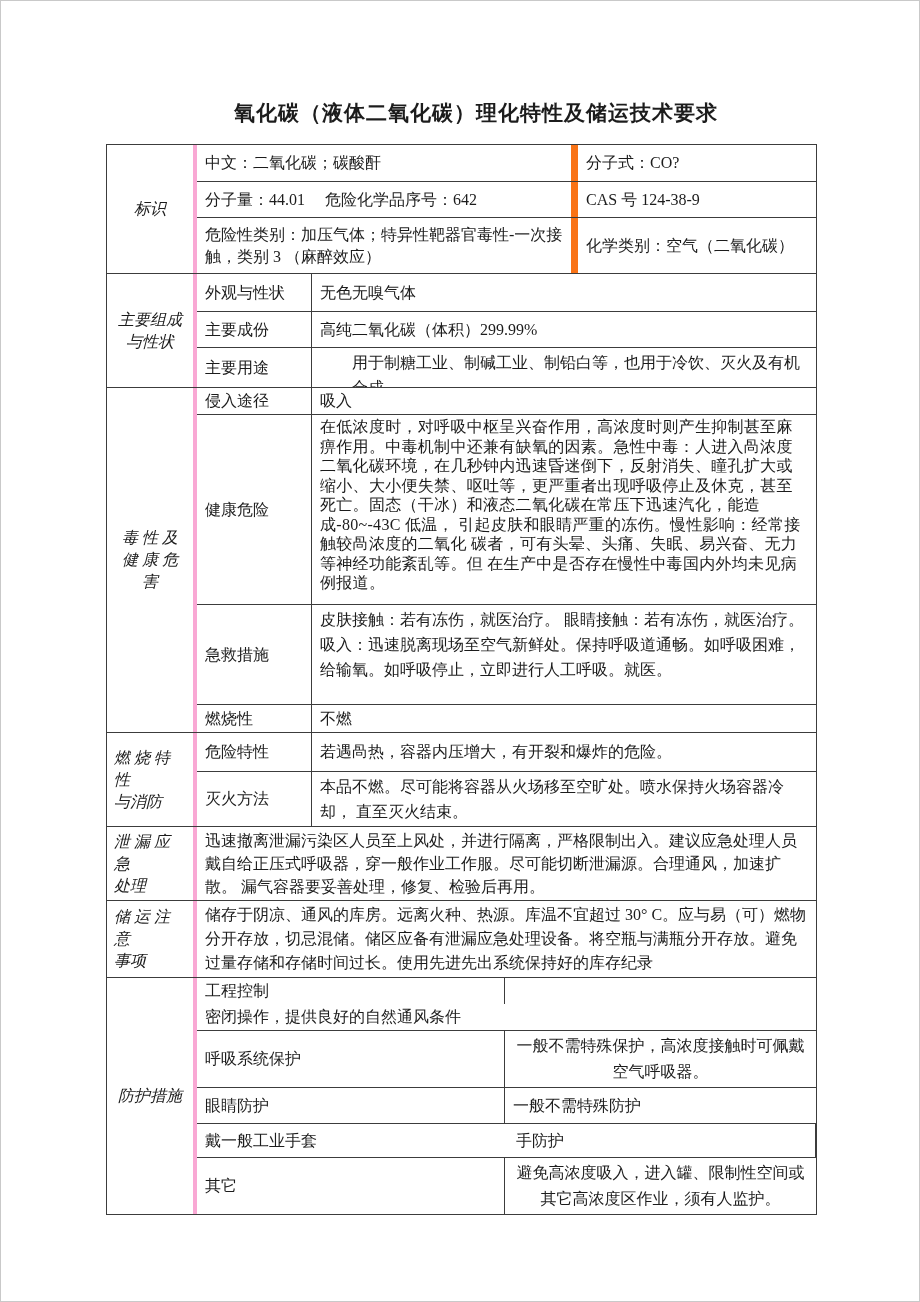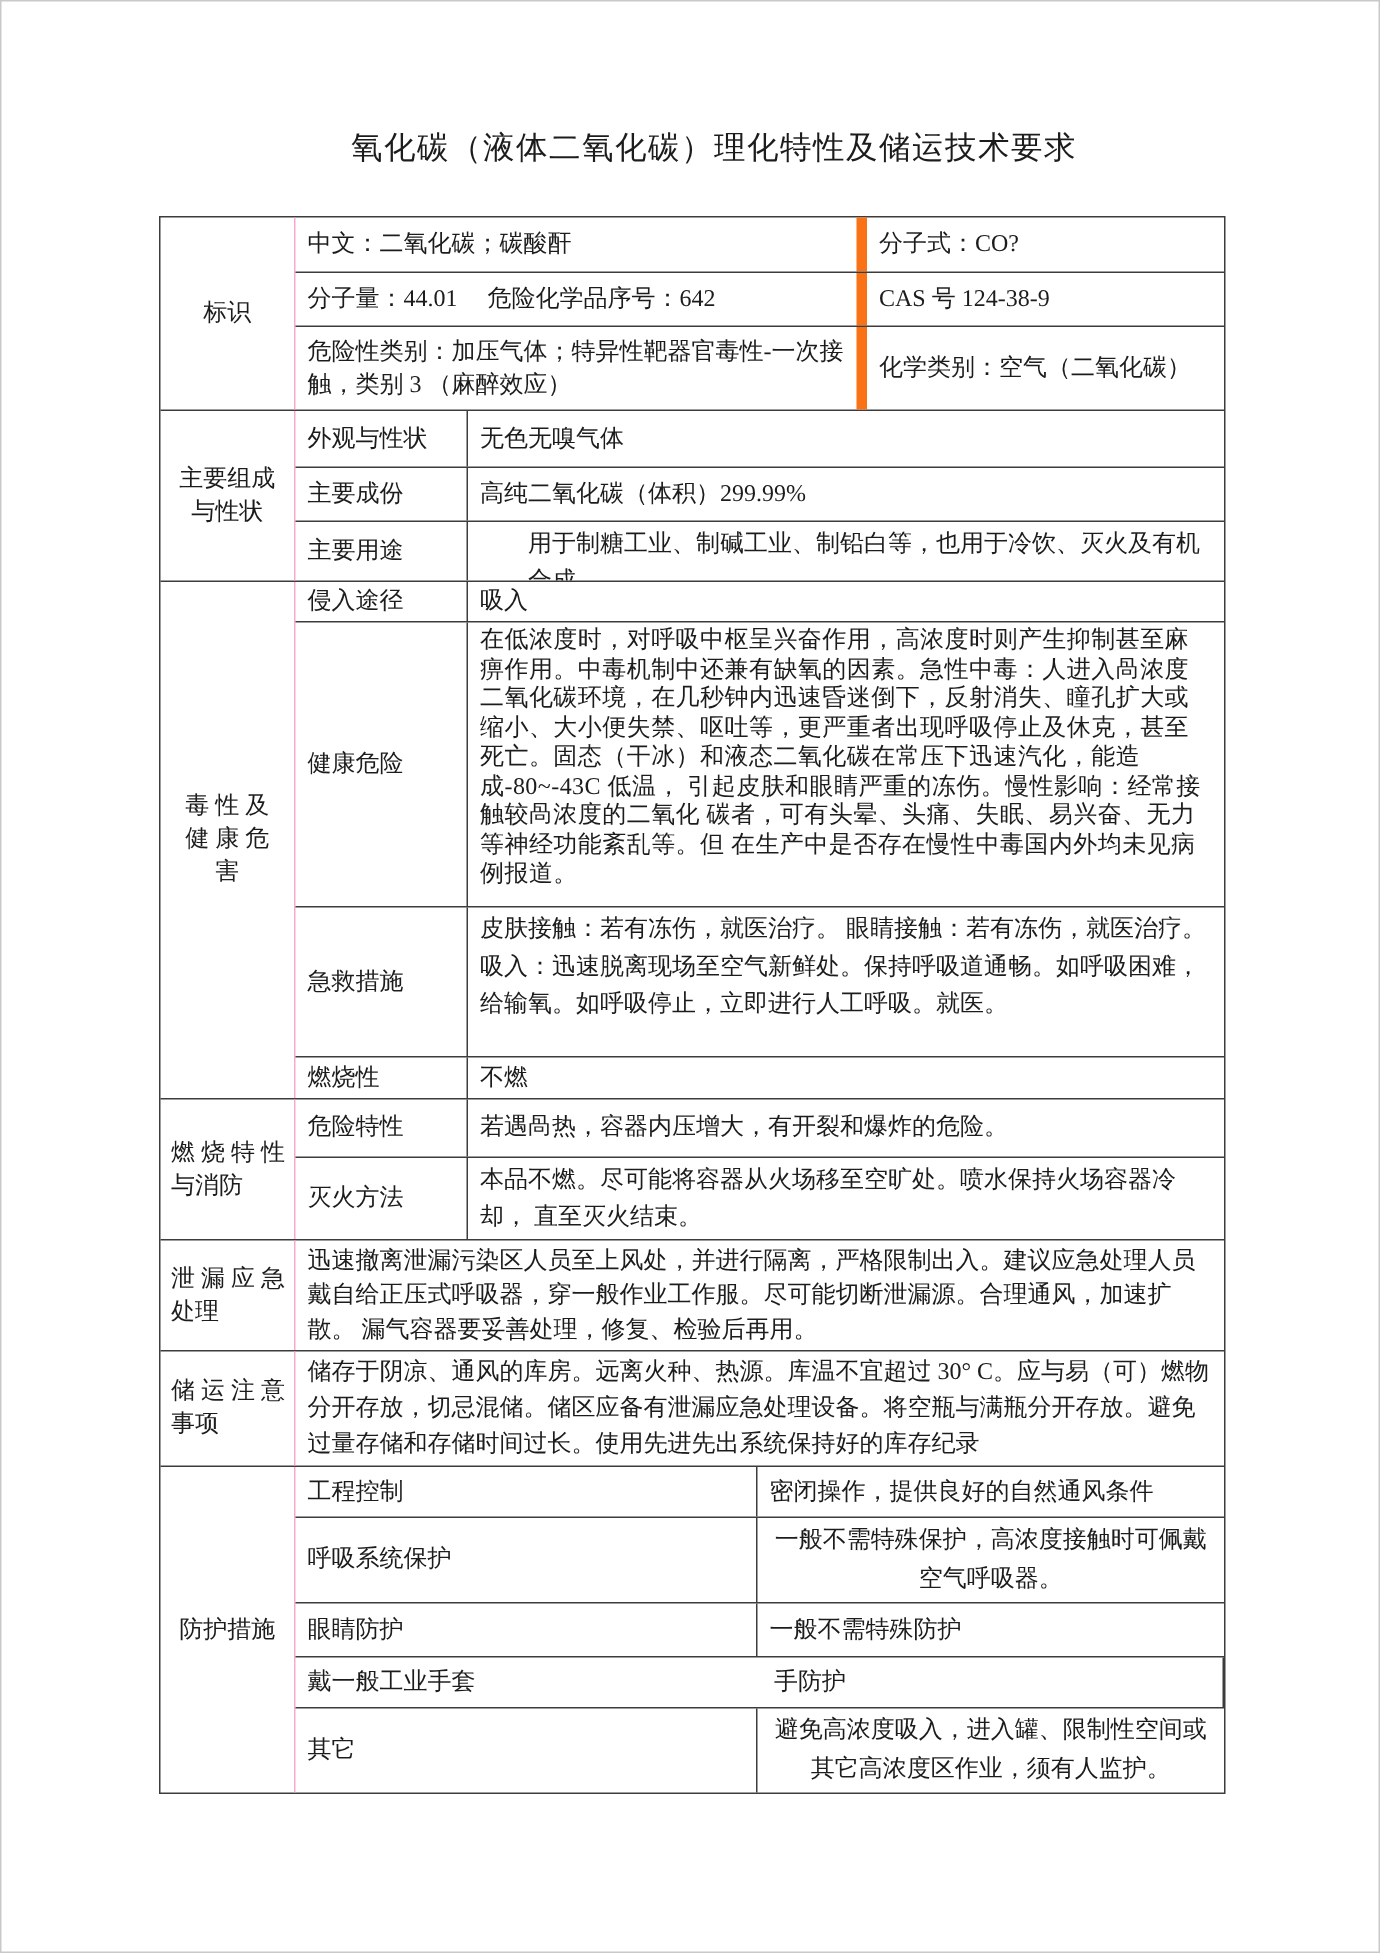--- a/index.html
+++ b/index.html
@@ -8,47 +8,48 @@
     width:920px;height:1302px;
     background:#ffffff;
     box-sizing:border-box;
     border:1px solid #c9c9c9;
     font-family:"Liberation Serif","DejaVu Serif",serif;
     color:#1c1c1c;
     overflow:hidden;
   }
   .doc-title{
     position:absolute;
-    top:83px;left:0;right:0;
+    top:98px;left:0;right:0;
     text-align:center;
     font-size:21px;
     letter-spacing:1px;
-    font-weight:400;
+    font-weight:700;
     white-space:pre-wrap;
     padding-left:32px;
   }
   .tbl{
     position:absolute;
     left:105px;top:143px;
     width:711px;
     border:1px solid #3c3c3c;
     box-sizing:border-box;
     font-size:16px;
     line-height:22px;
   }
   .sec{display:flex;border-top:1px solid #3c3c3c;}
   .sec:first-child{border-top:none;}
   .sec-label{
     width:90px;min-width:90px;
-    border-right:1px solid #f9a8d4;
+    border-right:4px solid #f9a8d4;
     display:flex;align-items:center;justify-content:center;
     text-align:center;
     box-sizing:border-box;
     padding:2px 4px;
     white-space:pre-wrap;
+    font-style:italic;
   }
   .sec-label.jleft{justify-content:flex-start;text-align:left;padding-left:7px;}
   .sec-body{flex:1;display:flex;flex-direction:column;min-width:0;}
   .row{display:flex;border-top:1px solid #3c3c3c;box-sizing:border-box;}
   .row:first-child{border-top:none;}
   .cell{
     box-sizing:border-box;
     padding:2px 8px;
     display:flex;align-items:center;
     white-space:pre-wrap;
@@ -59,21 +60,21 @@
   .kcol-wide{width:381px;min-width:381px;border-right:7px solid #f97316;}
   .kcol-prot{width:308px;min-width:308px;border-right:1px solid #3c3c3c;}
   .vcol{flex:1;}
   .clip{overflow:hidden;gap:32px;}
   .lh19{line-height:19.5px;letter-spacing:0.3px;}
   .lh23{line-height:23px;}
   .lh24{line-height:24px;}
   .lh25{line-height:25px;}
   .lh26{line-height:26px;}
   .h26{min-height:26px;} .h28{min-height:28px;} .h30{min-height:30px;}
-  .h33{min-height:33px;} .h34{min-height:34px;} .h36{min-height:36px;}
+  .h33{min-height:33px;flex-direction:column;} .h34{min-height:34px;} .h36{min-height:36px;}
   .h37{min-height:37px;} .h38{min-height:38px;} .h40{min-height:40px;height:40px;}
   .h52{min-height:52px;text-align:center;} .h54{min-height:54px;} .h56{min-height:56px;}
   .h68{min-height:68px;} .h70{min-height:70px;}
   .h100{min-height:100px;} .h190{min-height:190px;}
 </style>
 </head>
 <body>
 
 <div class="page">
 

